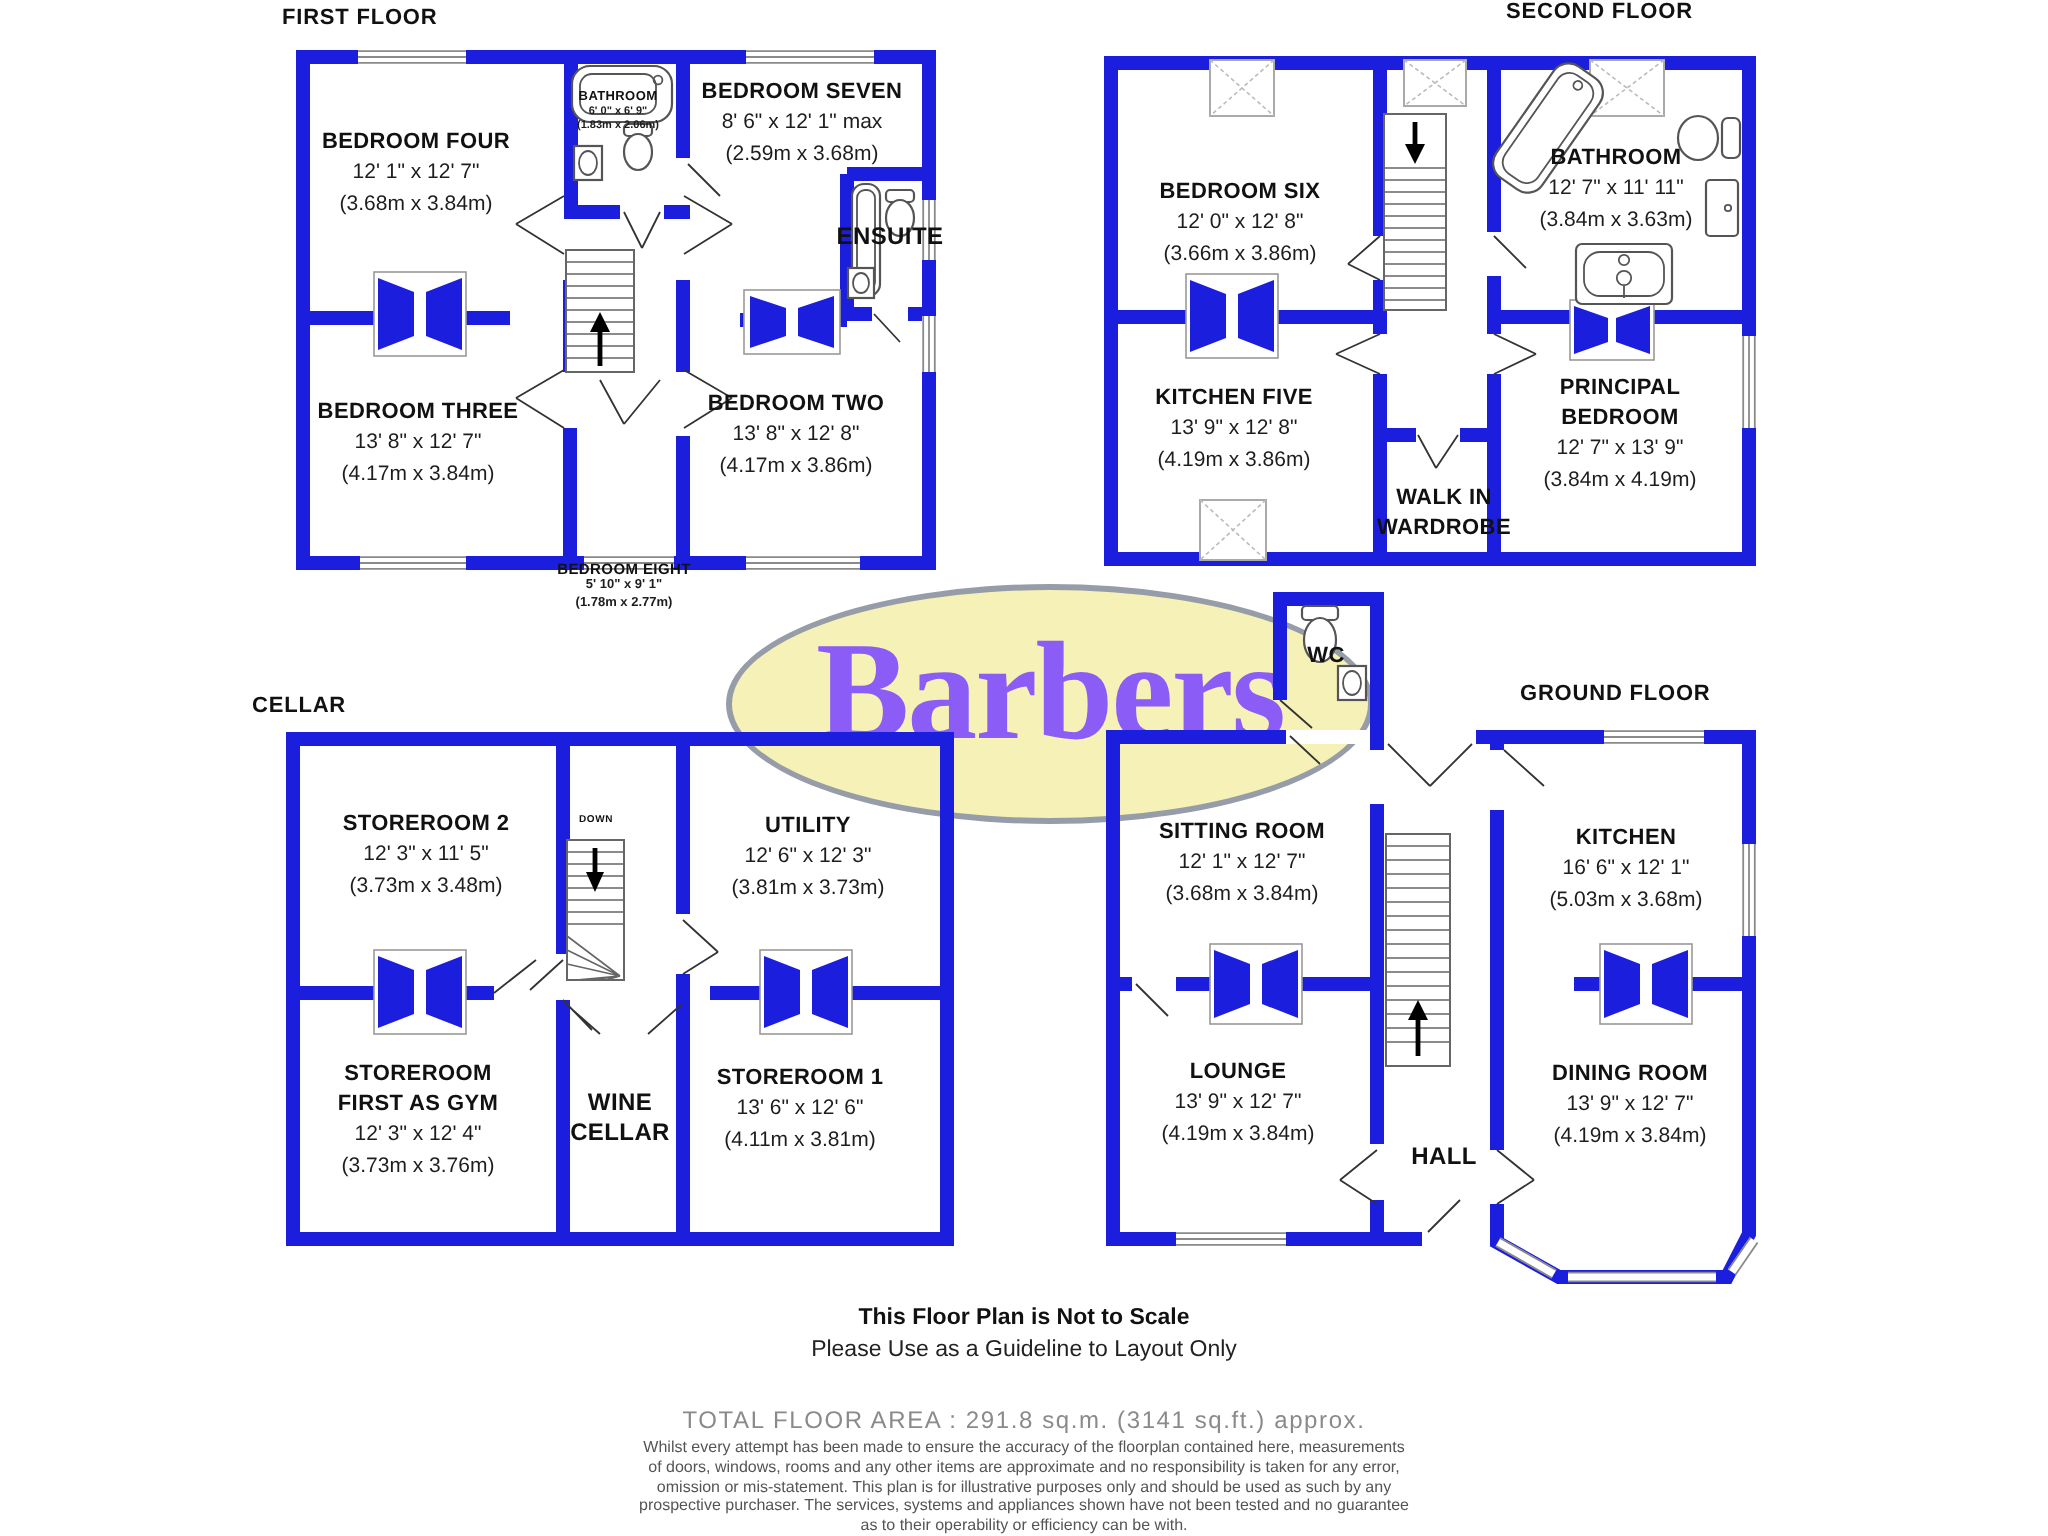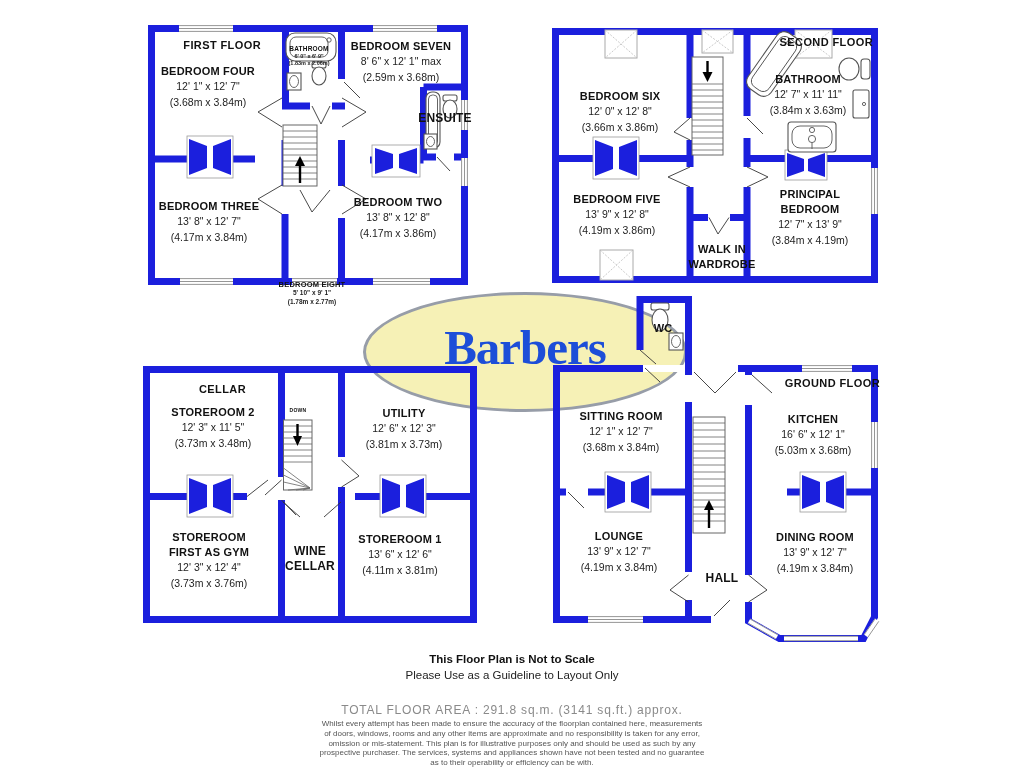--- a/index.html
+++ b/index.html
@@ -1,33 +1,33 @@
 <!DOCTYPE html>
 <html><head>
 <meta charset="utf-8">
 <style>
   html,body{margin:0;padding:0;background:#fff;}
   #page{position:relative;width:1024px;height:768px;background:#fff;overflow:hidden;
         font-family:"Liberation Sans",sans-serif;}
   .flt{position:absolute;font-weight:bold;font-size:11px;color:#111;
-       letter-spacing:.4px;text-align:right;margin-top:36px;}
+       letter-spacing:.4px;text-align:left;}
   .lbl{position:absolute;text-align:center;color:#111;}
   .rname{font-size:11px;font-weight:700;line-height:15px;letter-spacing:.2px;}
   .rdim{font-size:10.5px;line-height:15.5px;color:#1d1d1d;}
   .sm .rname{font-size:6.5px;line-height:8px;}
   .sm .rdim{font-size:5.5px;line-height:7px;font-weight:700;}
   .xs .rname{font-size:7.5px;line-height:9px;margin-top:46px;}
   .xs .rdim{font-size:6.5px;line-height:8.5px;font-weight:700;}
   .big{font-size:12px;}
   .tiny{font-size:5px;font-weight:700;letter-spacing:.3px;}
   #logo{position:absolute;left:363px;top:292px;width:324px;height:120px;
         background:#f6f1b6;border:3px solid #979da8;border-radius:50%;
         display:flex;align-items:center;justify-content:center;box-sizing:border-box;}
-  #logo span{font-family:"Liberation Serif",serif;font-weight:700;font-size:49px;
-        color:#1d4ed8;letter-spacing:-1px;padding-bottom:10px;}
+  #logo span{font-family:"Liberation Serif",serif;font-weight:700;font-size:70px;
+        color:#8b5cf6;letter-spacing:-1px;padding-bottom:10px;}
   svg{position:absolute;}
   .wall{stroke:#1b1fdd;stroke-width:7;fill:none;}
   .win{fill:#fff;}
   .wl{stroke:#8a8a8a;stroke-width:.9;fill:none;}
   .fx{stroke:#555;stroke-width:1.1;fill:#fff;}
   .fxl{stroke:#555;stroke-width:.9;fill:none;}
   .tread{stroke:#666;stroke-width:.8;fill:none;}
   .stbox{fill:#fff;stroke:#666;stroke-width:1;}
   .dr{stroke:#333;stroke-width:.9;fill:none;}
   .bt{fill:#1b1fdd;}
@@ -291,21 +291,21 @@
     <div class="rname">BEDROOM SIX</div>
     <div class="rdim">12' 0" x 12' 8"</div>
     <div class="rdim">(3.66m x 3.86m)</div>
   </div>
   <div class="lbl" style="left:743px;top:72px;width:130px">
     <div class="rname">BATHROOM</div>
     <div class="rdim">12' 7" x 11' 11"</div>
     <div class="rdim">(3.84m x 3.63m)</div>
   </div>
   <div class="lbl" style="left:547px;top:192px;width:140px">
-    <div class="rname">BEDROOM FIVE</div>
+    <div class="rname">KITCHEN FIVE</div>
     <div class="rdim">13' 9" x 12' 8"</div>
     <div class="rdim">(4.19m x 3.86m)</div>
   </div>
   <div class="lbl" style="left:677px;top:242px;width:90px">
     <div class="rname">WALK IN</div>
     <div class="rname">WARDROBE</div>
   </div>
   <div class="lbl" style="left:745px;top:187px;width:130px">
     <div class="rname">PRINCIPAL</div>
     <div class="rname">BEDROOM</div>

